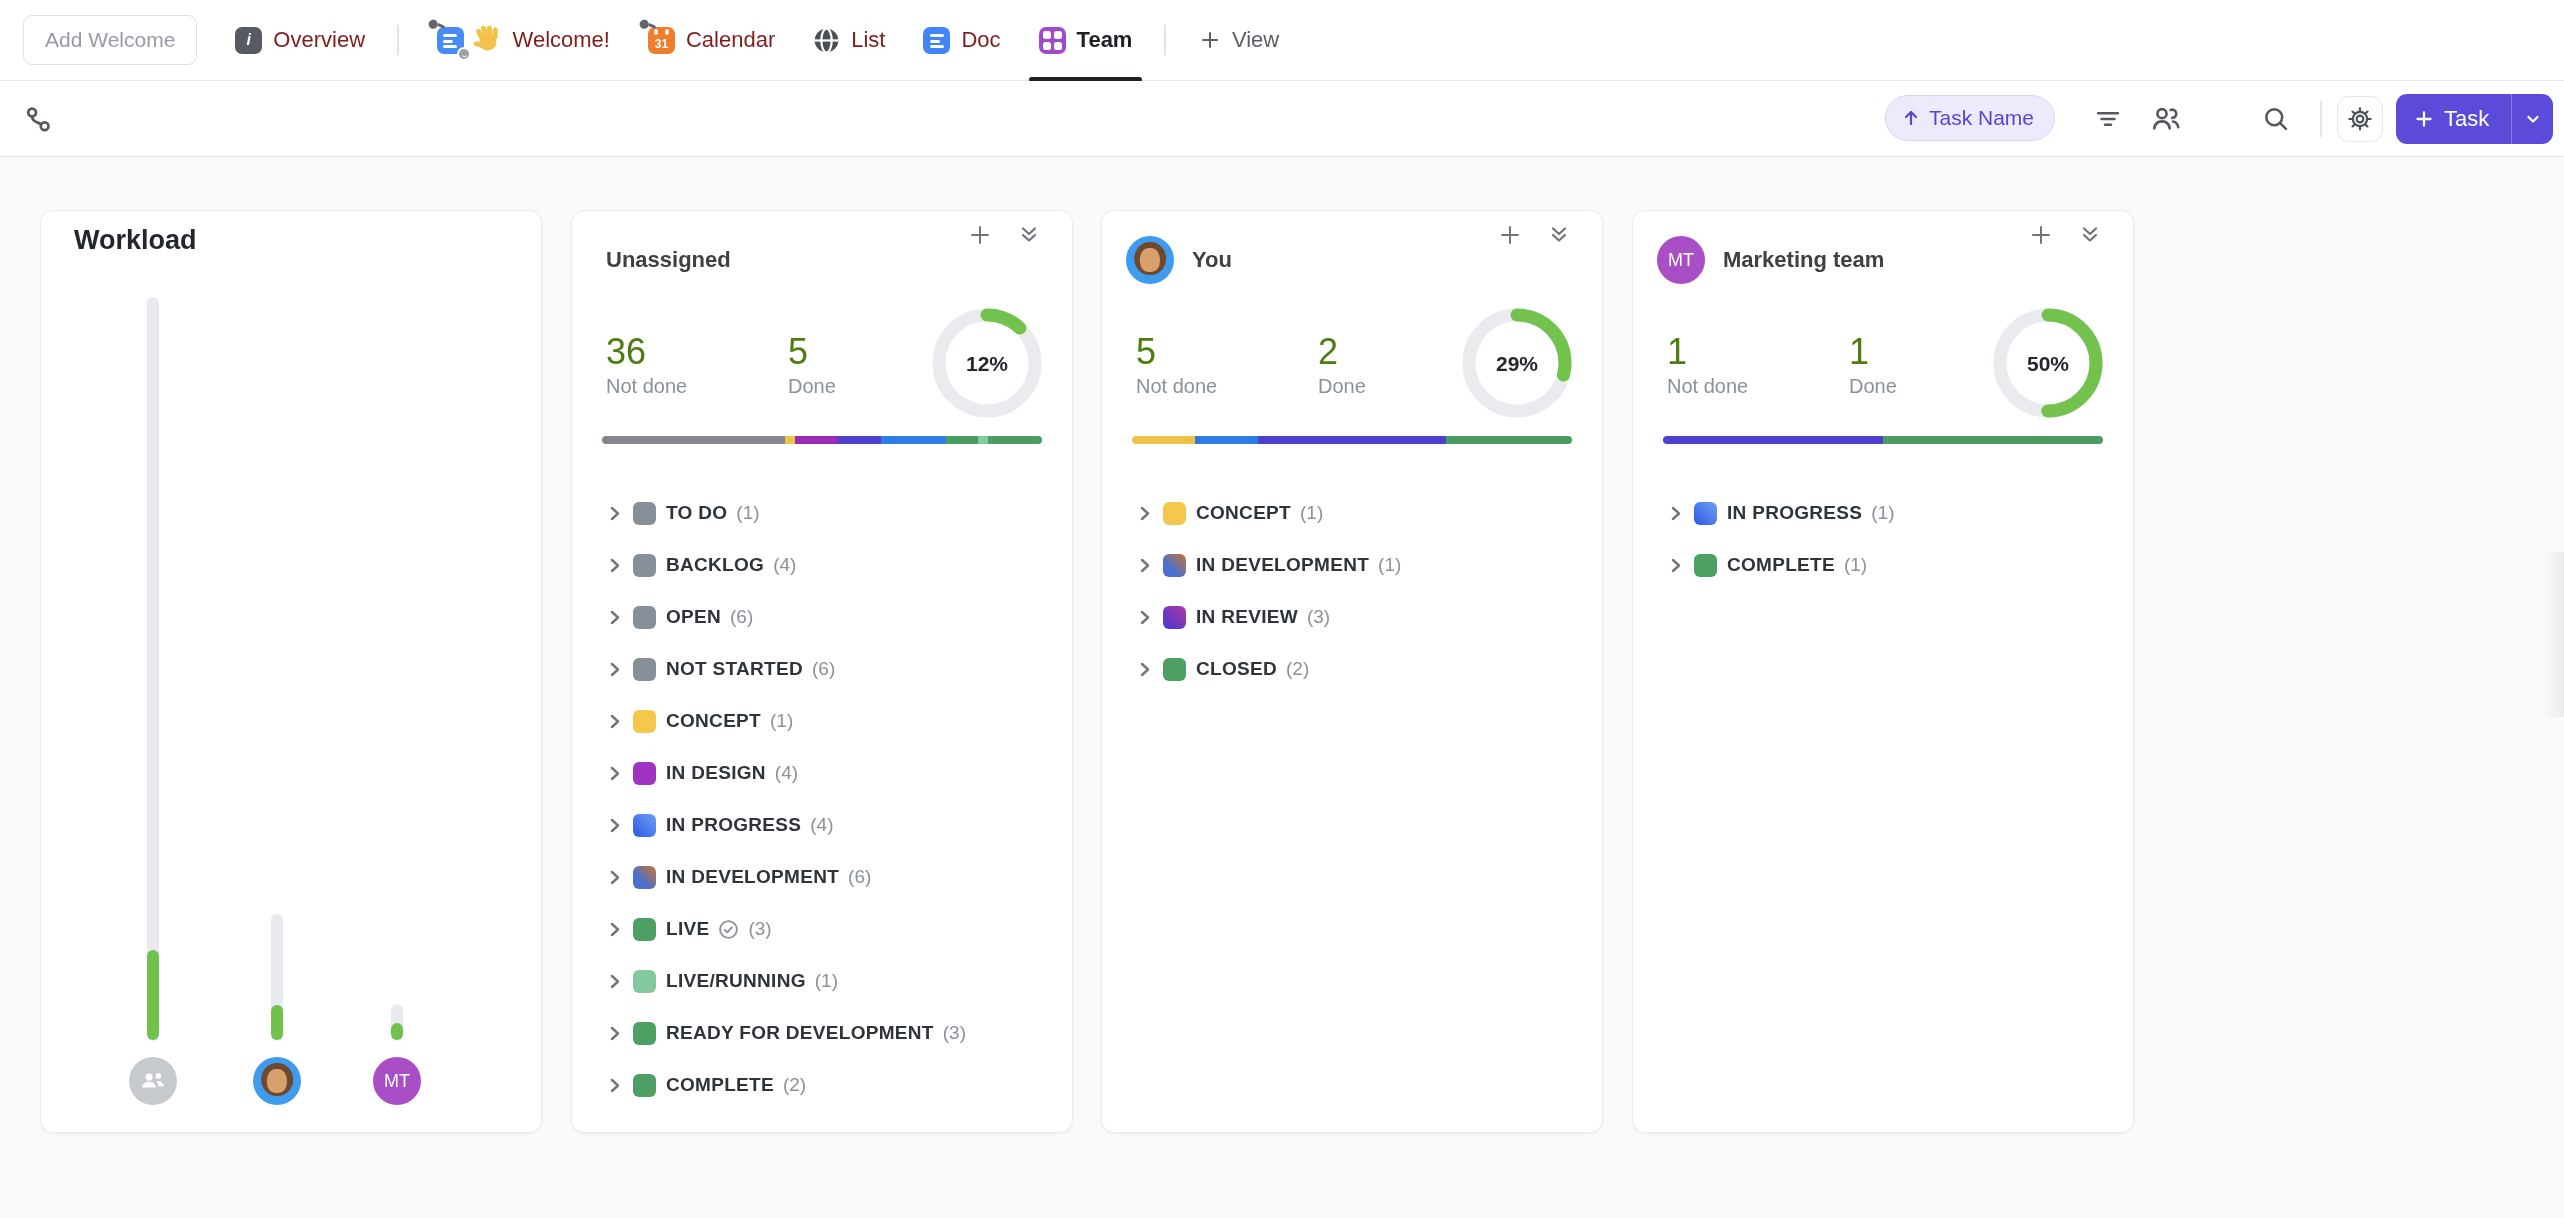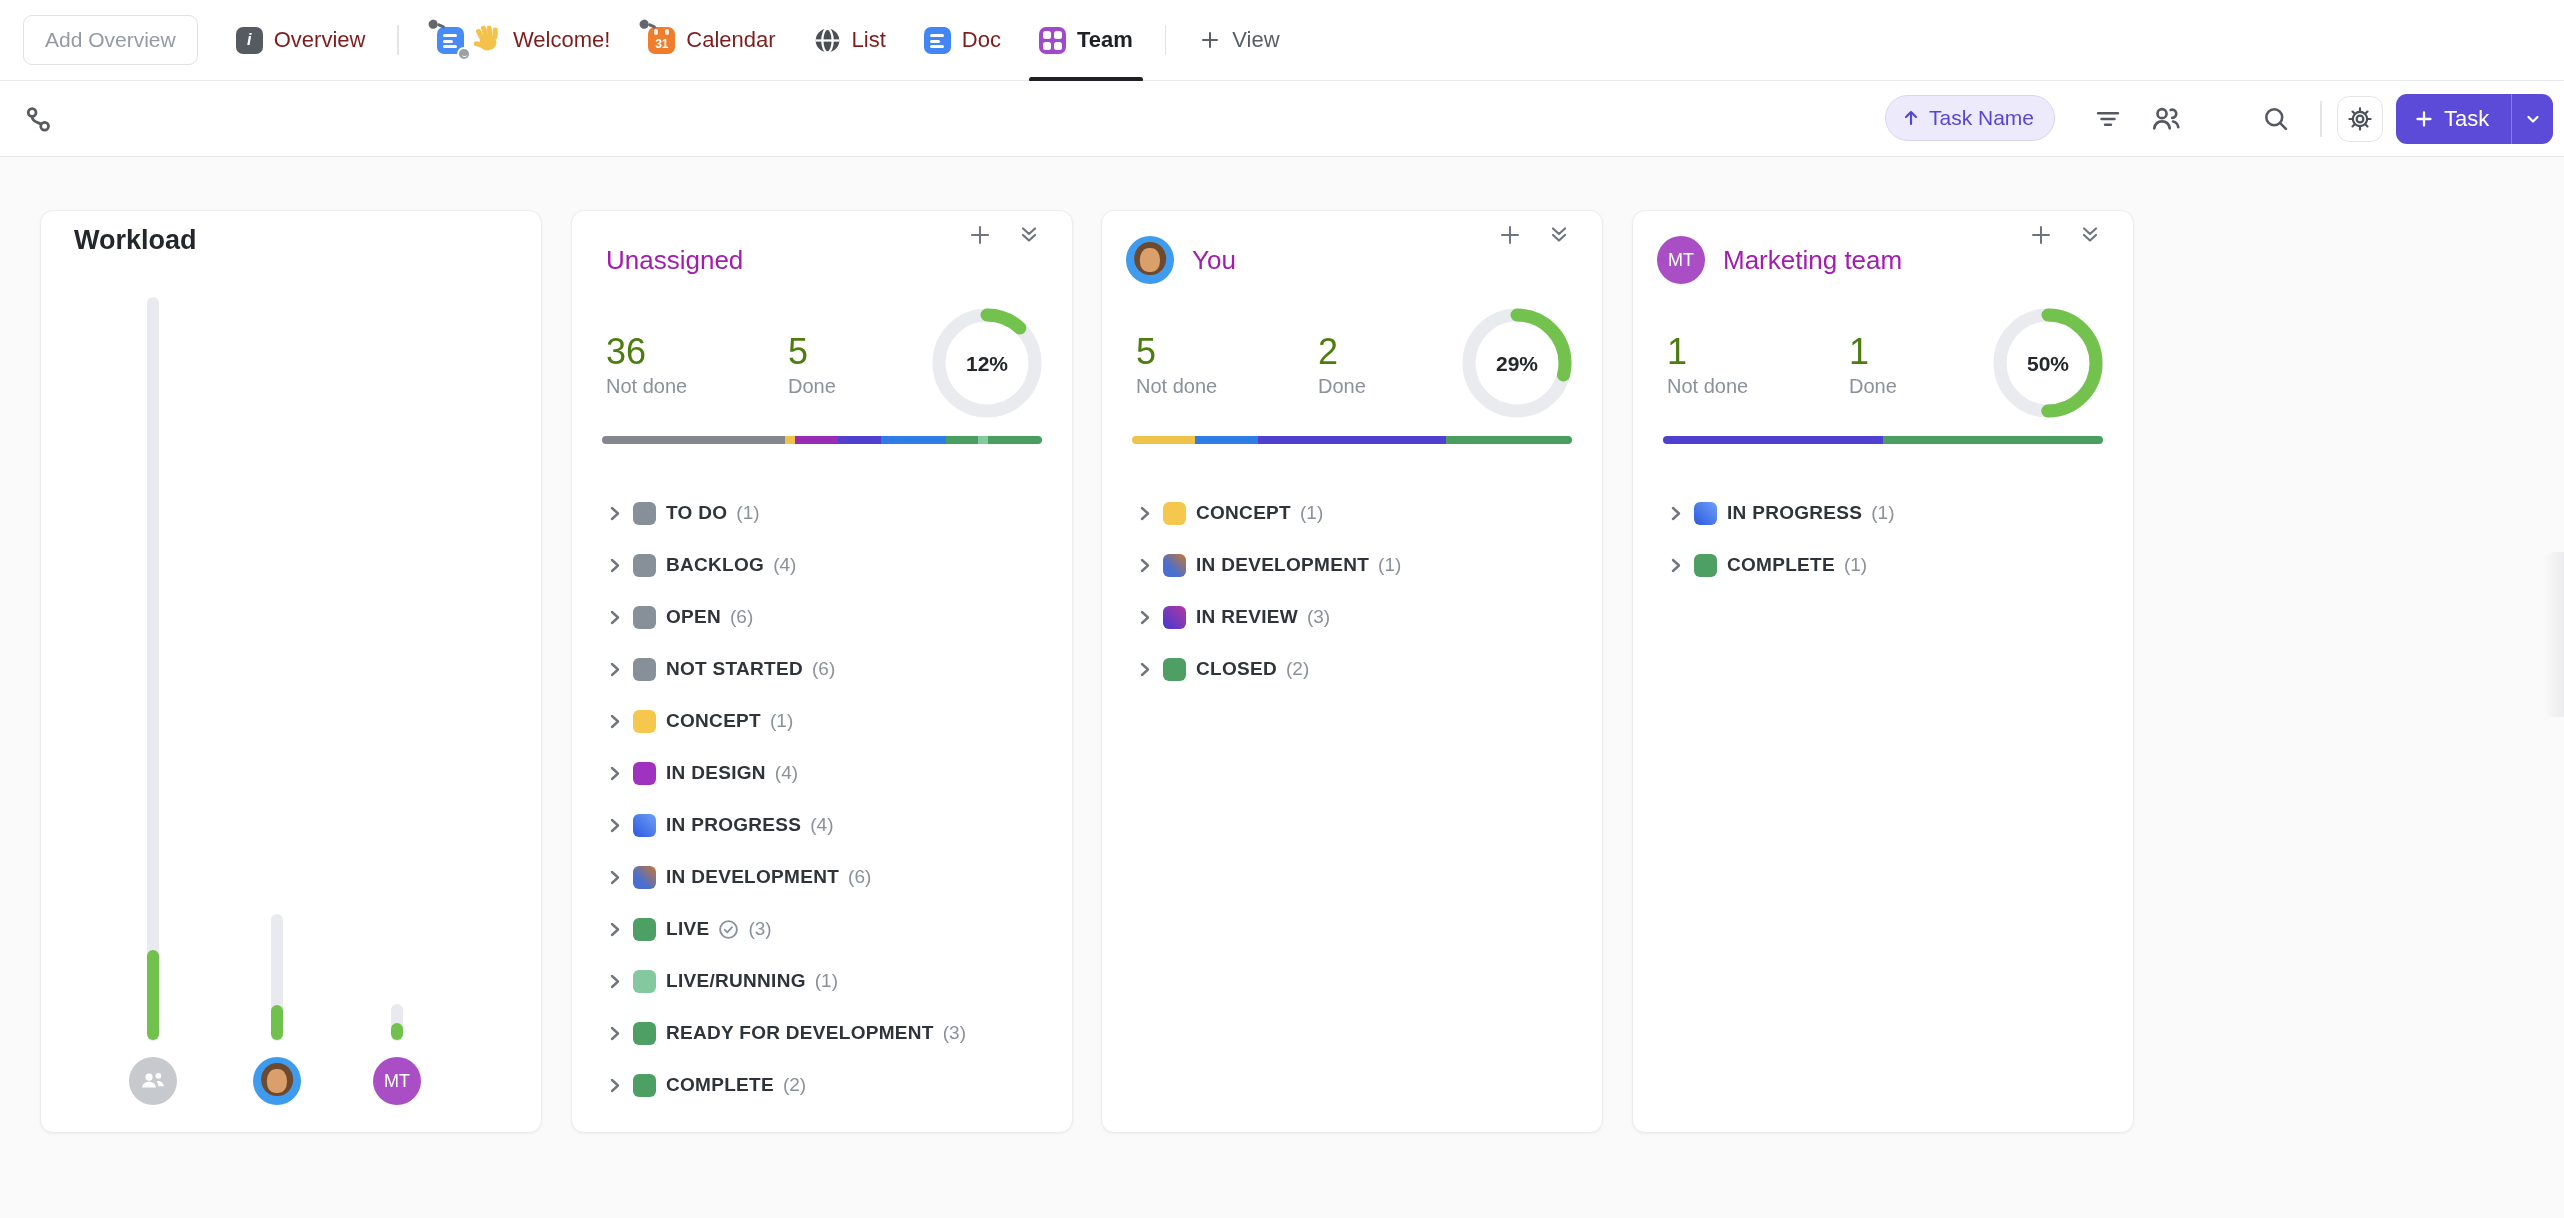--- a/index.html
+++ b/index.html
@@ -65,21 +65,21 @@
   .wl-avatar{position:absolute;width:48px;height:48px;top:846px;border-radius:50%;}
   .grp-avatar{background:#c6c9ce;display:flex;align-items:center;justify-content:center;}
   .photo-avatar{border-radius:50%;background:#3f9bed;position:relative;overflow:hidden;flex:none;}
   .photo-avatar::before{content:"";position:absolute;left:50%;top:12%;width:66%;height:70%;transform:translateX(-50%);background:#6d4a2f;border-radius:50%;}
   .photo-avatar::after{content:"";position:absolute;left:50%;top:24%;width:42%;height:52%;transform:translateX(-50%);background:#d9a06b;border-radius:45% 45% 42% 42%;}
   .mt-avatar{background:#a94ec4;color:#fff;display:flex;align-items:center;justify-content:center;font-size:18px;font-weight:500;border-radius:50%;flex:none;}
 
   .card-head{position:absolute;left:0;top:25px;width:100%;height:48px;display:flex;align-items:center;padding-left:24px;}
   .card-head.no-avatar{padding-left:34px;}
   .head-avatar{width:48px;height:48px;margin-right:18px;}
-  .card-title{font-size:26px;font-weight:400;color:#a21caf;}
+  .card-title{font-size:22px;font-weight:700;color:#404040;}
   .head-btn{position:absolute;top:8px;width:32px;height:32px;display:flex;align-items:center;justify-content:center;background:none;border:none;cursor:pointer;}
   .head-plus{right:76px;} .head-collapse{right:27px;}
 
   .stat{position:absolute;top:118px;}
   .stat .num{font-size:36px;font-weight:500;color:#4d7c0f;line-height:46px;}
   .stat .lbl{font-size:20px;color:#8b9199;margin-top:0;}
   .stat.s1{left:34px;} .stat.s2{left:216px;}
   .ring{position:absolute;left:355px;top:92px;}
   .ring text{font-size:21px;font-weight:600;fill:#24282d;}
 
@@ -97,21 +97,21 @@
   .sw-blue{background:linear-gradient(45deg,#2b59e0,#6f9ff7);}
   .sw-dev{background:linear-gradient(45deg,#4a6fd0 35%,#c8762f);}
   .sw-review{background:linear-gradient(45deg,#4338d2,#b13a9e);}
 
   .scroll-edge{position:absolute;right:0;top:552px;width:22px;height:165px;background:linear-gradient(to left,#ececee,rgba(236,236,238,0));border-radius:12px 0 0 12px;}
 </style>
 </head>
 <body>
 
 <header class="tabbar">
-  <button class="add-channel">Add Overview</button>
+  <button class="add-channel">Add Welcome</button>
 
   <div class="tab">
     <span class="sqicon ic-overview">i</span>
     <span class="lbl">Overview</span>
   </div>
 
   <div class="vsep"></div>
 
   <div class="tab">
     <span class="sqicon ic-docblue">

